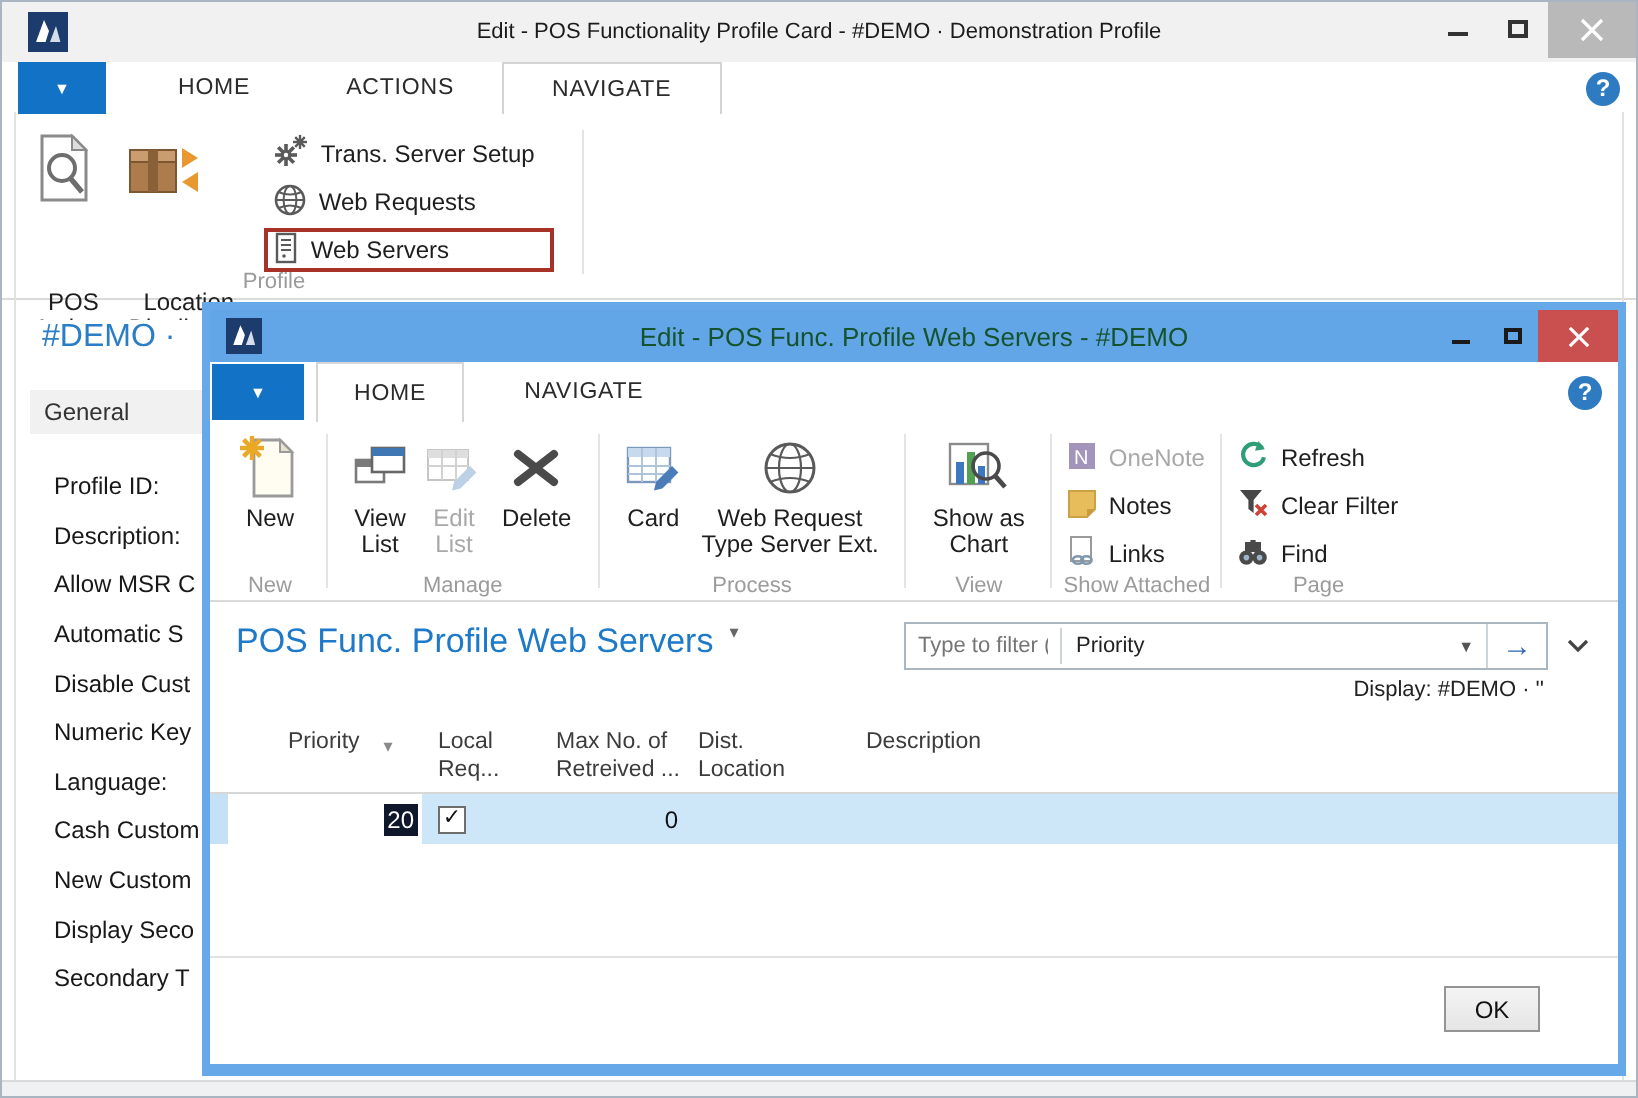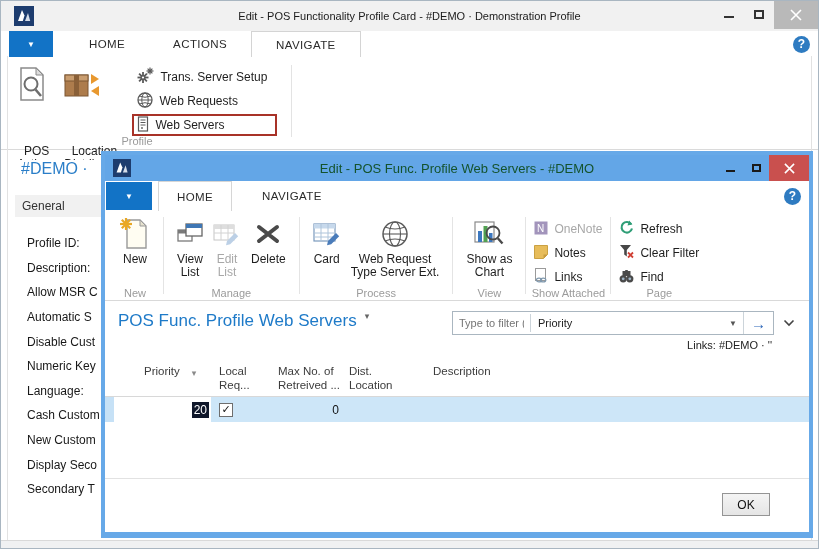--- a/index.html
+++ b/index.html
@@ -493,21 +493,21 @@
           <span class="fgo">
               <span>→</span>
             </span>
         </span>
         <span class="collapse-chevron">
           <svg width="12" height="8" viewBox="0 0 12 8">
               <path d="M1.5 1.5 L6 6 L10.5 1.5" fill="none" stroke="#444444" stroke-width="1.6"></path>
             </svg>
         </span>
       </div>
-      <div class="filter-info">Links: #DEMO · ''</div>
+      <div class="filter-info">Display: #DEMO · ''</div>
 
       <div class="grid">
         <div class="ghead">
           <span class="c-sel"></span>
           <span class="hc c-pri">
             <span><span class="l1">Priority</span><br></span>
             <span class="sort">▾</span>
           </span>
           <span class="hc c-loc">
             <span class="l1">Local</span><br><span class="l2">Req...</span>

